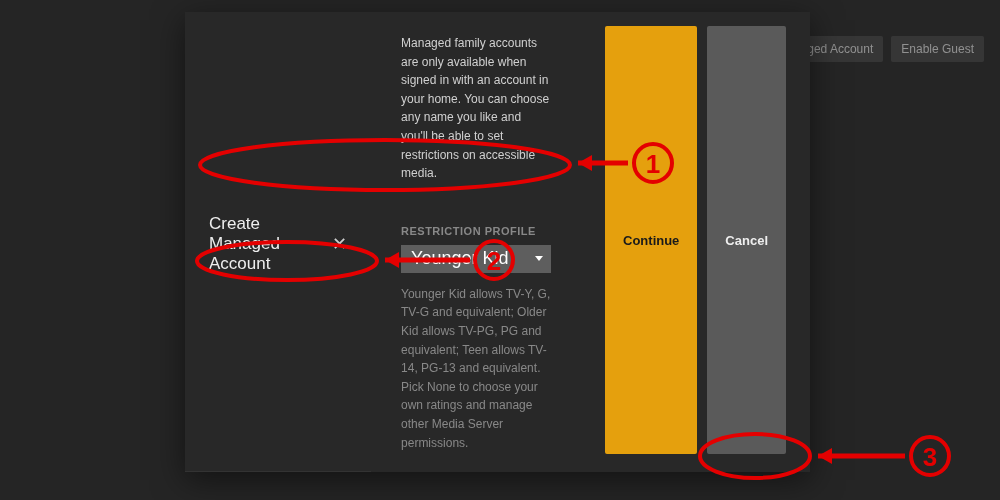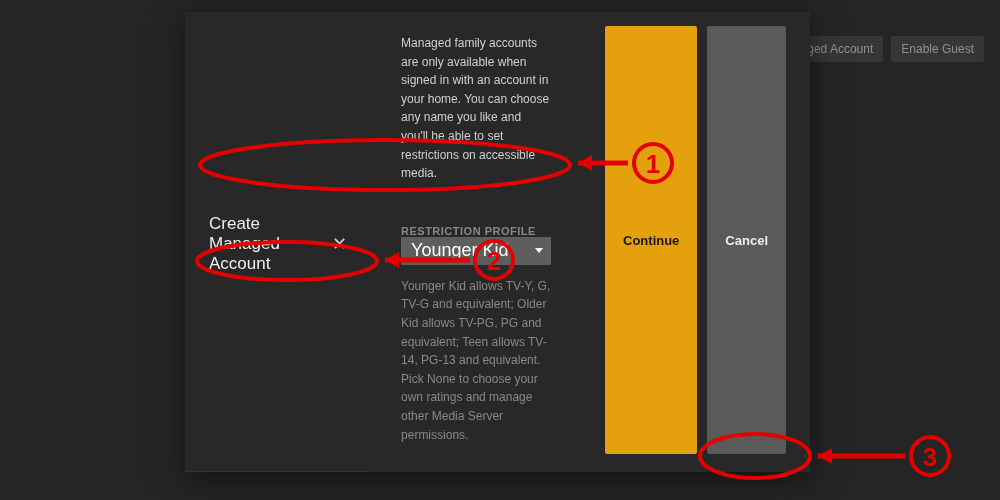--- a/index.html
+++ b/index.html
@@ -77,20 +77,21 @@
     font-size: 15px;
     padding: 0 12px;
     outline: none;
   }
   .section-label {
     color: #888;
     font-size: 11px;
     font-weight: 700;
     letter-spacing: 0.5px;
     margin-top: 42px;
+    margin-bottom: 8px;
   }
   .select {
     width: 150px;
     height: 28px;
     background: #5e5e5e;
     color: #fff;
     font-size: 18px;
     display: flex;
     align-items: center;
     justify-content: space-between;

